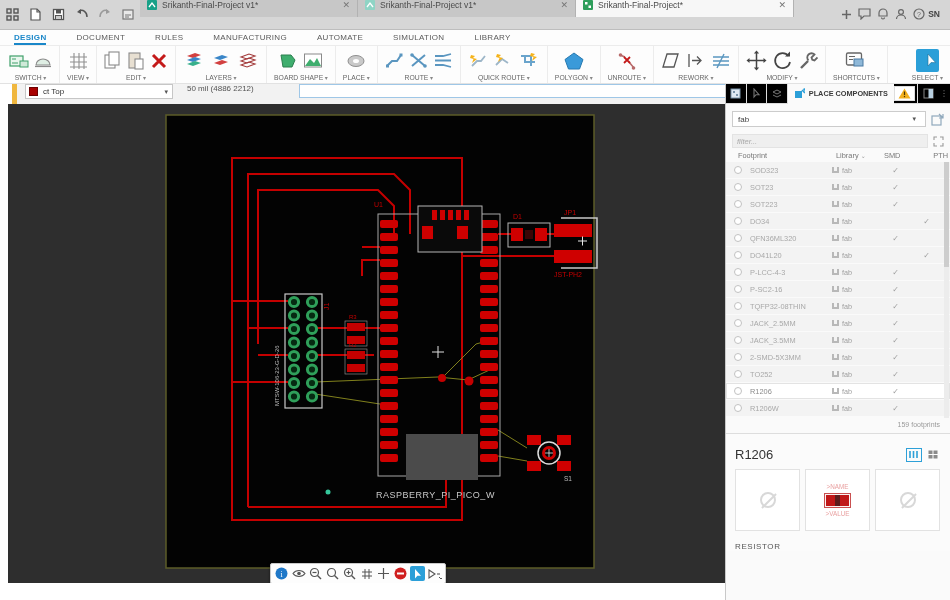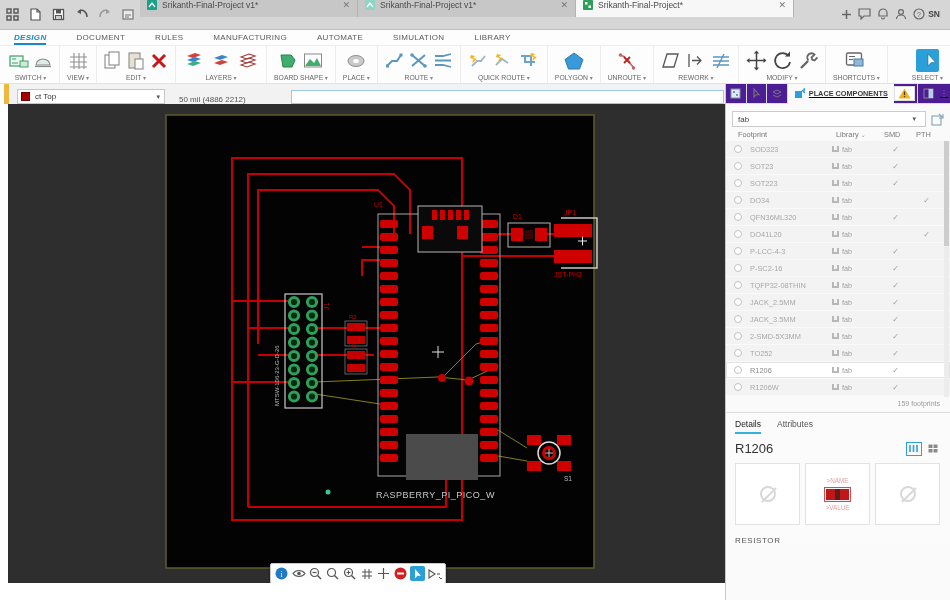--- a/index.html
+++ b/index.html
@@ -14,48 +14,48 @@
   .doc-tab { width:218px; height:24px; display:flex; align-items:center; gap:5px; padding:0 7px; background:#c7c7c7; border-right:1px solid #b2b2b2; border-top-left-radius:2px; border-top-right-radius:2px; font-size:8.5px; color:#4a4a4a; }
   .doc-tab.active { background:#f7f7f7; }
   .doc-tab .lbl { flex:1; white-space:nowrap; overflow:hidden; text-overflow:ellipsis; }
   .close-x { color:#777; font-size:9px; }
   .tb-right { margin-left:auto; display:flex; align-items:center; gap:1px; height:30px; padding-right:10px; }
   .avatar { font-size:8.5px; font-weight:bold; color:#444; }
 
   
   .menubar { position:absolute; left:0; top:30px; width:950px; height:16px; background:#fdfdfd; display:flex; align-items:flex-end; padding-left:14px; border-bottom:1px solid #ececec; }
   .menu-item { font-size:8px; color:#5a5a5a; margin-right:30px; padding-bottom:3px; letter-spacing:.3px; }
-  .menu-item.active { color:#1a87c9; font-weight:bold; border-bottom:2px solid #1a87c9; padding-bottom:1px;font-style:italic; }
+  .menu-item.active { color:#1a87c9; font-weight:bold; border-bottom:2px solid #1a87c9; padding-bottom:1px; }
 
   
   .toolbar { position:absolute; left:0; top:46px; width:950px; height:38px; background:#fdfdfd; border-bottom:1px solid #e2e2e2; display:flex; padding-left:2px; }
   .tgroup { display:flex; flex-direction:column; align-items:center; padding:2px 7px 0; border-right:1px solid #ececec; }
   .tgroup:last-child { margin-left:auto; border-right:none; }
   .ticons { display:flex; align-items:center; gap:5px; height:25px; }
   .tlabel { font-size:6.8px; color:#666; white-space:nowrap; margin-top:1px; }
   .tlabel::after { content:" \25BE"; font-size:6px; color:#888; }
 
   
-  .cmdbar { position:absolute; left:4px; top:84px; width:725px; height:20px; background:#f2f2f2; display:flex; align-items:flex-end; }
+  .cmdbar { position:absolute; left:12px; top:84px; width:725px; height:20px; background:#f2f2f2; display:flex; align-items:flex-start; }
   .accent { width:5px; height:20px; background:#f0b73e; }
   .layer-select { margin-left:8px; width:148px; height:15px; background:#fff; border:1px solid #c6c6c6; display:flex; align-items:center; font-size:8px; color:#333; }
   .swatch { width:9px; height:9px; background:#a80000; border:1px solid #6d0000; margin:0 5px 0 3px; }
   .layer-caret { margin-left:auto; margin-right:4px; font-size:7px; color:#555; }
   .grid-readout { font-size:8px; color:#555; margin:0 14px; min-width:98px; }
   .cmd-input { flex:1; height:14px; border:1px solid #9fc7e7; background:#fff; margin-right:5px; font-size:8px; padding:0 3px; }
 
   
   .canvas { position:absolute; left:8px; top:104px; width:717px; height:479px; background:#2e2e2e; overflow:hidden; }
   .canvas-toolbar { position:absolute; left:262px; top:459px; width:176px; height:21px; background:#fdfdfd; border:1px solid #c9c9c9; border-radius:2px; box-shadow:0 1px 3px rgba(0,0,0,.5); display:flex; align-items:center; justify-content:space-around; padding:0 2px; }
   .cbt { width:15px; height:15px; display:flex; align-items:center; justify-content:center; }
   .cbt.sel { background:#2b9fd8; border-radius:2px; }
 
   
   .rightpanel { position:absolute; left:725px; top:84px; width:225px; height:516px; background:#fafafa; border-left:1px solid #c9c9c9; }
-  .rp-header { height:20px; background:#4c1d95; border-bottom:1px solid #dcdcdc; display:flex; align-items:center;text-decoration:underline; }
+  .rp-header { height:20px; background:#000000; border-bottom:1px solid #dcdcdc; display:flex; align-items:center; }
   .rp-minitab { width:23px; height:20px; border-right:1px solid #dcdcdc; display:flex; align-items:center; justify-content:center; }
   .rp-activetab { height:20px; background:#fafafa; display:flex; align-items:center; gap:4px; padding:0 6px; font-size:7.3px; font-weight:bold; color:#3a3a3a; white-space:nowrap; }
   .warn-btn { margin-left:auto; width:24px; height:15px; background:#fff; border:1px solid #ddd; display:flex; align-items:center; justify-content:center; margin-right:2px; }
   .rp-dots { font-size:8px; color:#888; padding:0 2px; }
   .rp-select-row { display:flex; align-items:center; margin:7px 6px 0; gap:5px; }
   .lib-select { flex:1; height:16px; background:#fff; border:1px solid #ccc; display:flex; align-items:center; padding:0 5px; font-size:8px; color:#444; }
   .lib-select .layer-caret { margin-left:auto; }
   .rp-filter-row { display:flex; align-items:center; margin:7px 6px 0; gap:5px; }
   .filter-input { flex:1; height:14px; background:#efefef; border:1px solid #e3e3e3; font-style:italic; font-size:7.5px; color:#999; padding:0 4px; font-family:"Liberation Sans",sans-serif; }
   .filter-input::placeholder { color:#a8a8a8; }
@@ -694,27 +694,35 @@
         <span class="layer-caret">▾</span>
       </div>
       <span>
           <svg width="13" height="13">
             <rect x="1" y="3" width="9" height="9" fill="none" stroke="#8fa8bc" stroke-width="1.2"></rect>
             <path d="M8,1 l4,4 M12,1 v4 h-4" fill="none" stroke="#8fa8bc" stroke-width="1.2"></path>
           </svg>
         </span>
     </div>
 
+    <div class="rp-filter-row">
+      <input class="filter-input" placeholder="filter..." style="">
+      <span>
+          <svg width="11" height="11">
+            <path d="M1,4 V1 h3 M7,1 h3 v3 M10,7 v3 h-3 M4,10 H1 V7" fill="none" stroke="#999" stroke-width="1.1"></path>
+          </svg>
+        </span>
+    </div>
 
     <div class="fp-table">
       <div class="fp-head">
         <span>Footprint</span>
         <span><span>Library</span> <span style="font-size:6px;color:#999;">⌄</span></span>
         <span style="">SMD</span>
-        <span style="text-align:left;">PTH</span>
+        <span style="text-align:right;">PTH</span>
       </div>
       <div class="fp-rows">
           <div class="fp-row">
             <span class="radio"></span>
             <span class="fp-name">SOD323</span>
             <span class="lib">
               <span class="lib-ic"></span>
               <span>fab</span>
             </span>
             <span class="chk">✓</span>
@@ -861,24 +869,20 @@
             <span class="chk"></span>
           </div>
         </div>
       <div class="fp-scroll">
           <div class="fp-thumb"></div>
         </div>
     </div>
     <div class="fp-footer">159 footprints</div>
 
     <div class="details">
-      <div class="d-tabs">
-        <span class="d-tab active">Details</span>
-        <span class="d-tab">Attributes</span>
-      </div>
       <div class="d-title-row">
         <span class="d-title">R1206</span>
         <span class="view-btns">
           <span class="view-btn active">
               <svg width="10" height="9">
                 <path d="M1,1 v7 M4.5,1 v7 M8,1 v7" stroke="#2da0d8" stroke-width="1.6"></path>
               </svg>
             </span>
           <span class="view-btn">
               <svg width="10" height="9">

